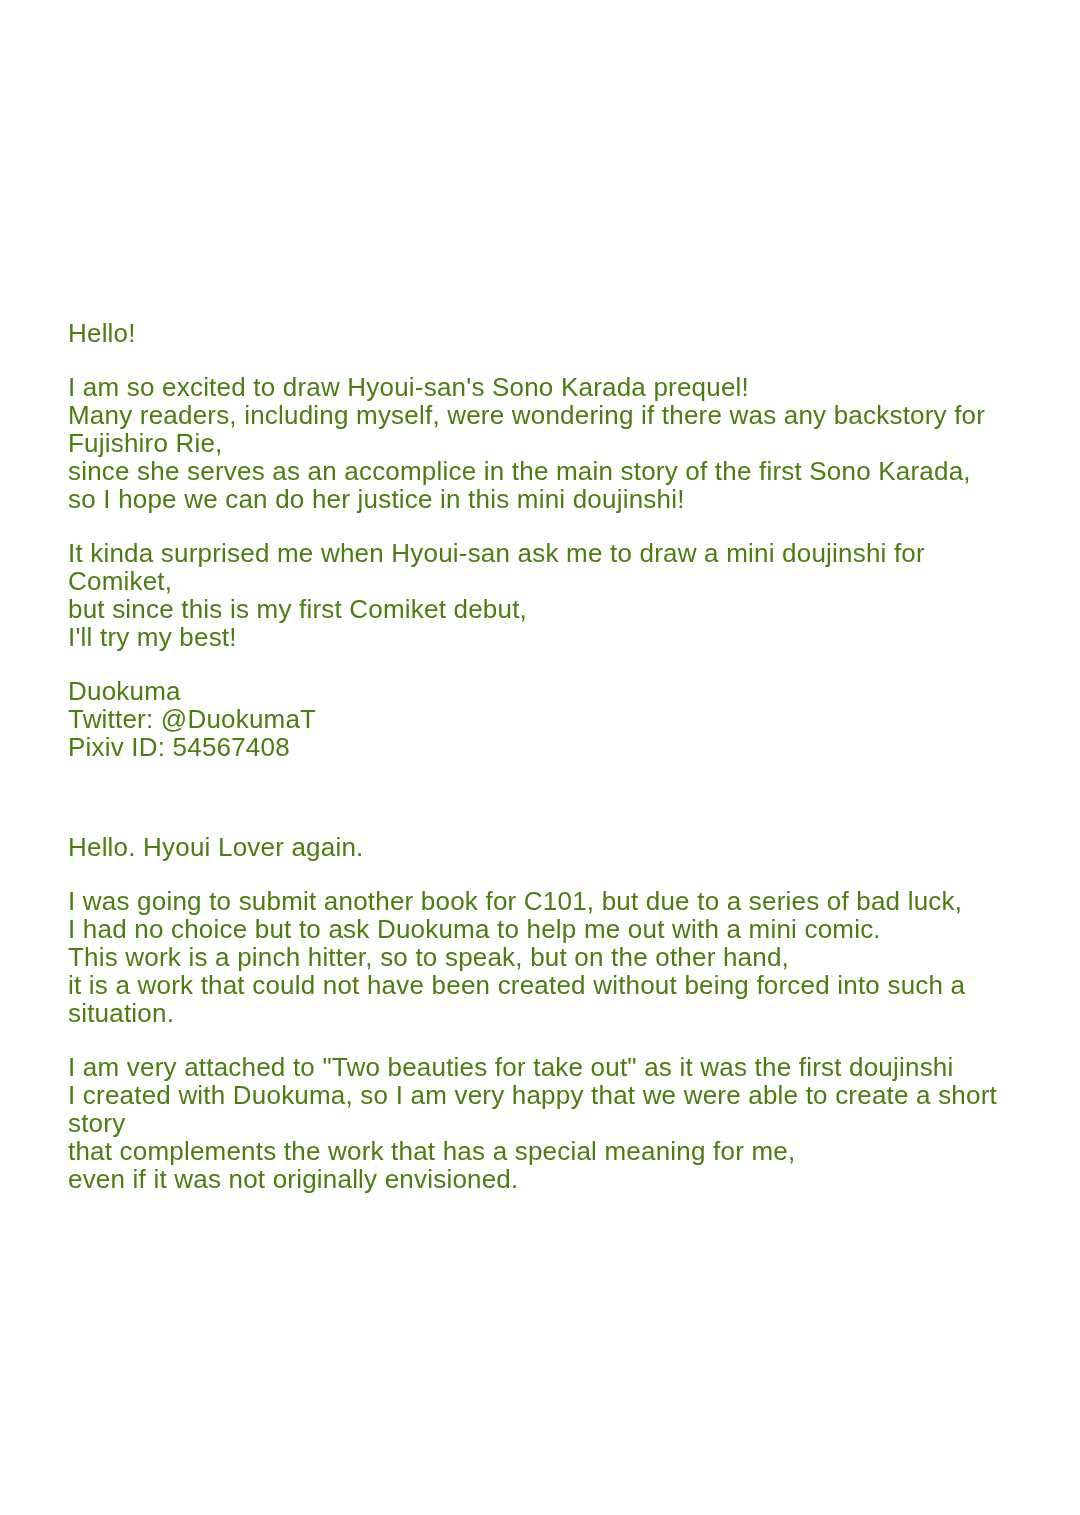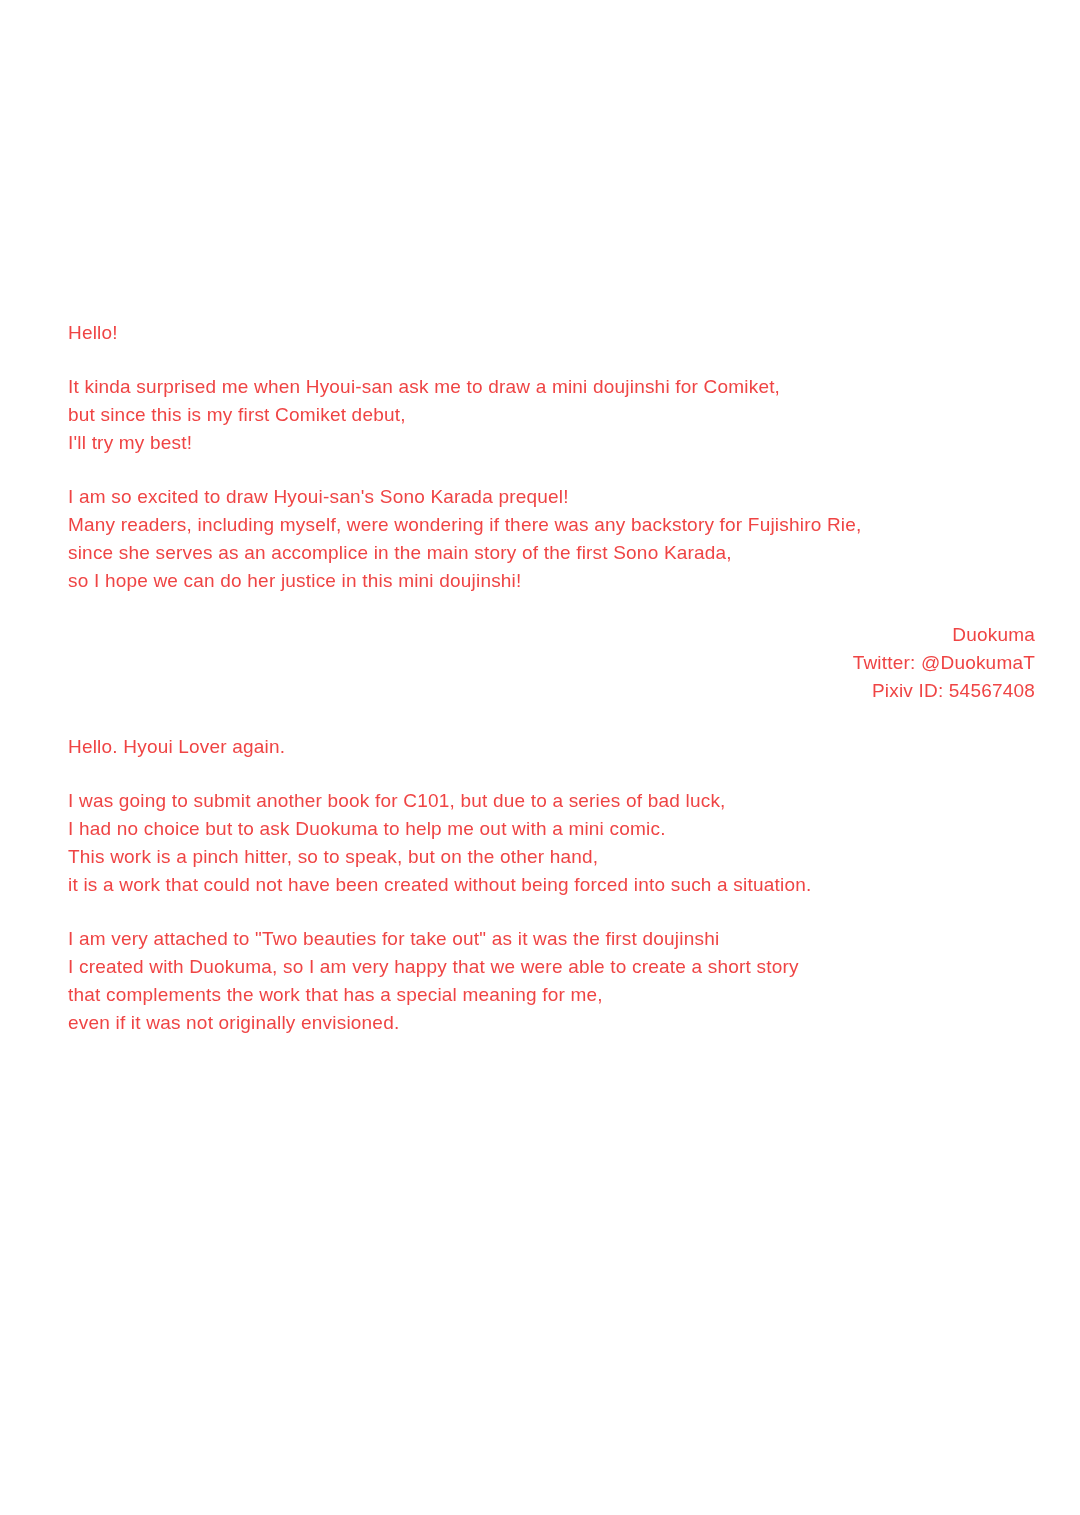--- a/index.html
+++ b/index.html
@@ -12,58 +12,58 @@
     background: #ffffff;
     position: relative;
     overflow: hidden;
     font-family: "Liberation Sans", "DejaVu Sans", sans-serif;
   }
   .page {
     position: absolute;
     top: 319px;
     left: 68px;
     width: 967px; 
-    color: #ef4444;
-    font-size: 19px;
+    color: #4d7c0f;
+    font-size: 26px;
     line-height: 28px;
     letter-spacing: 0.2px;
   }
   .page p {
     margin: 0 0 26px 0;
     white-space: pre-line;
   }
   .greeting {
     margin-bottom: 26px;
   }
   .closing {
     margin-bottom: 0 !important;
   }
   .signature {
-    text-align: right;
+    text-align: left;
     white-space: pre-line;
     margin: 0 0 26px 0;
   }
   .letter-second {
-    margin-top: 28px;
+    margin-top: 72px;
   }
 </style>
 </head>
 <body>
 
 <div class="page">
 
   <div class="letter">
     <p class="greeting">Hello!</p>
-    <p class="para">It kinda surprised me when Hyoui-san ask me to draw a mini doujinshi for Comiket,
-but since this is my first Comiket debut,
-I'll try my best!</p>
     <p class="para">I am so excited to draw Hyoui-san's Sono Karada prequel!
 Many readers, including myself, were wondering if there was any backstory for Fujishiro Rie,
 since she serves as an accomplice in the main story of the first Sono Karada,
 so I hope we can do her justice in this mini doujinshi!</p>
+    <p class="para">It kinda surprised me when Hyoui-san ask me to draw a mini doujinshi for Comiket,
+but since this is my first Comiket debut,
+I'll try my best!</p>
     <div class="signature">Duokuma
 Twitter: @DuokumaT
 Pixiv ID: 54567408</div>
   </div>
 
   <div class="letter letter-second">
     <p class="greeting">Hello. Hyoui Lover again.</p>
     <p class="para">I was going to submit another book for C101, but due to a series of bad luck,
 I had no choice but to ask Duokuma to help me out with a mini comic.
 This work is a pinch hitter, so to speak, but on the other hand,

